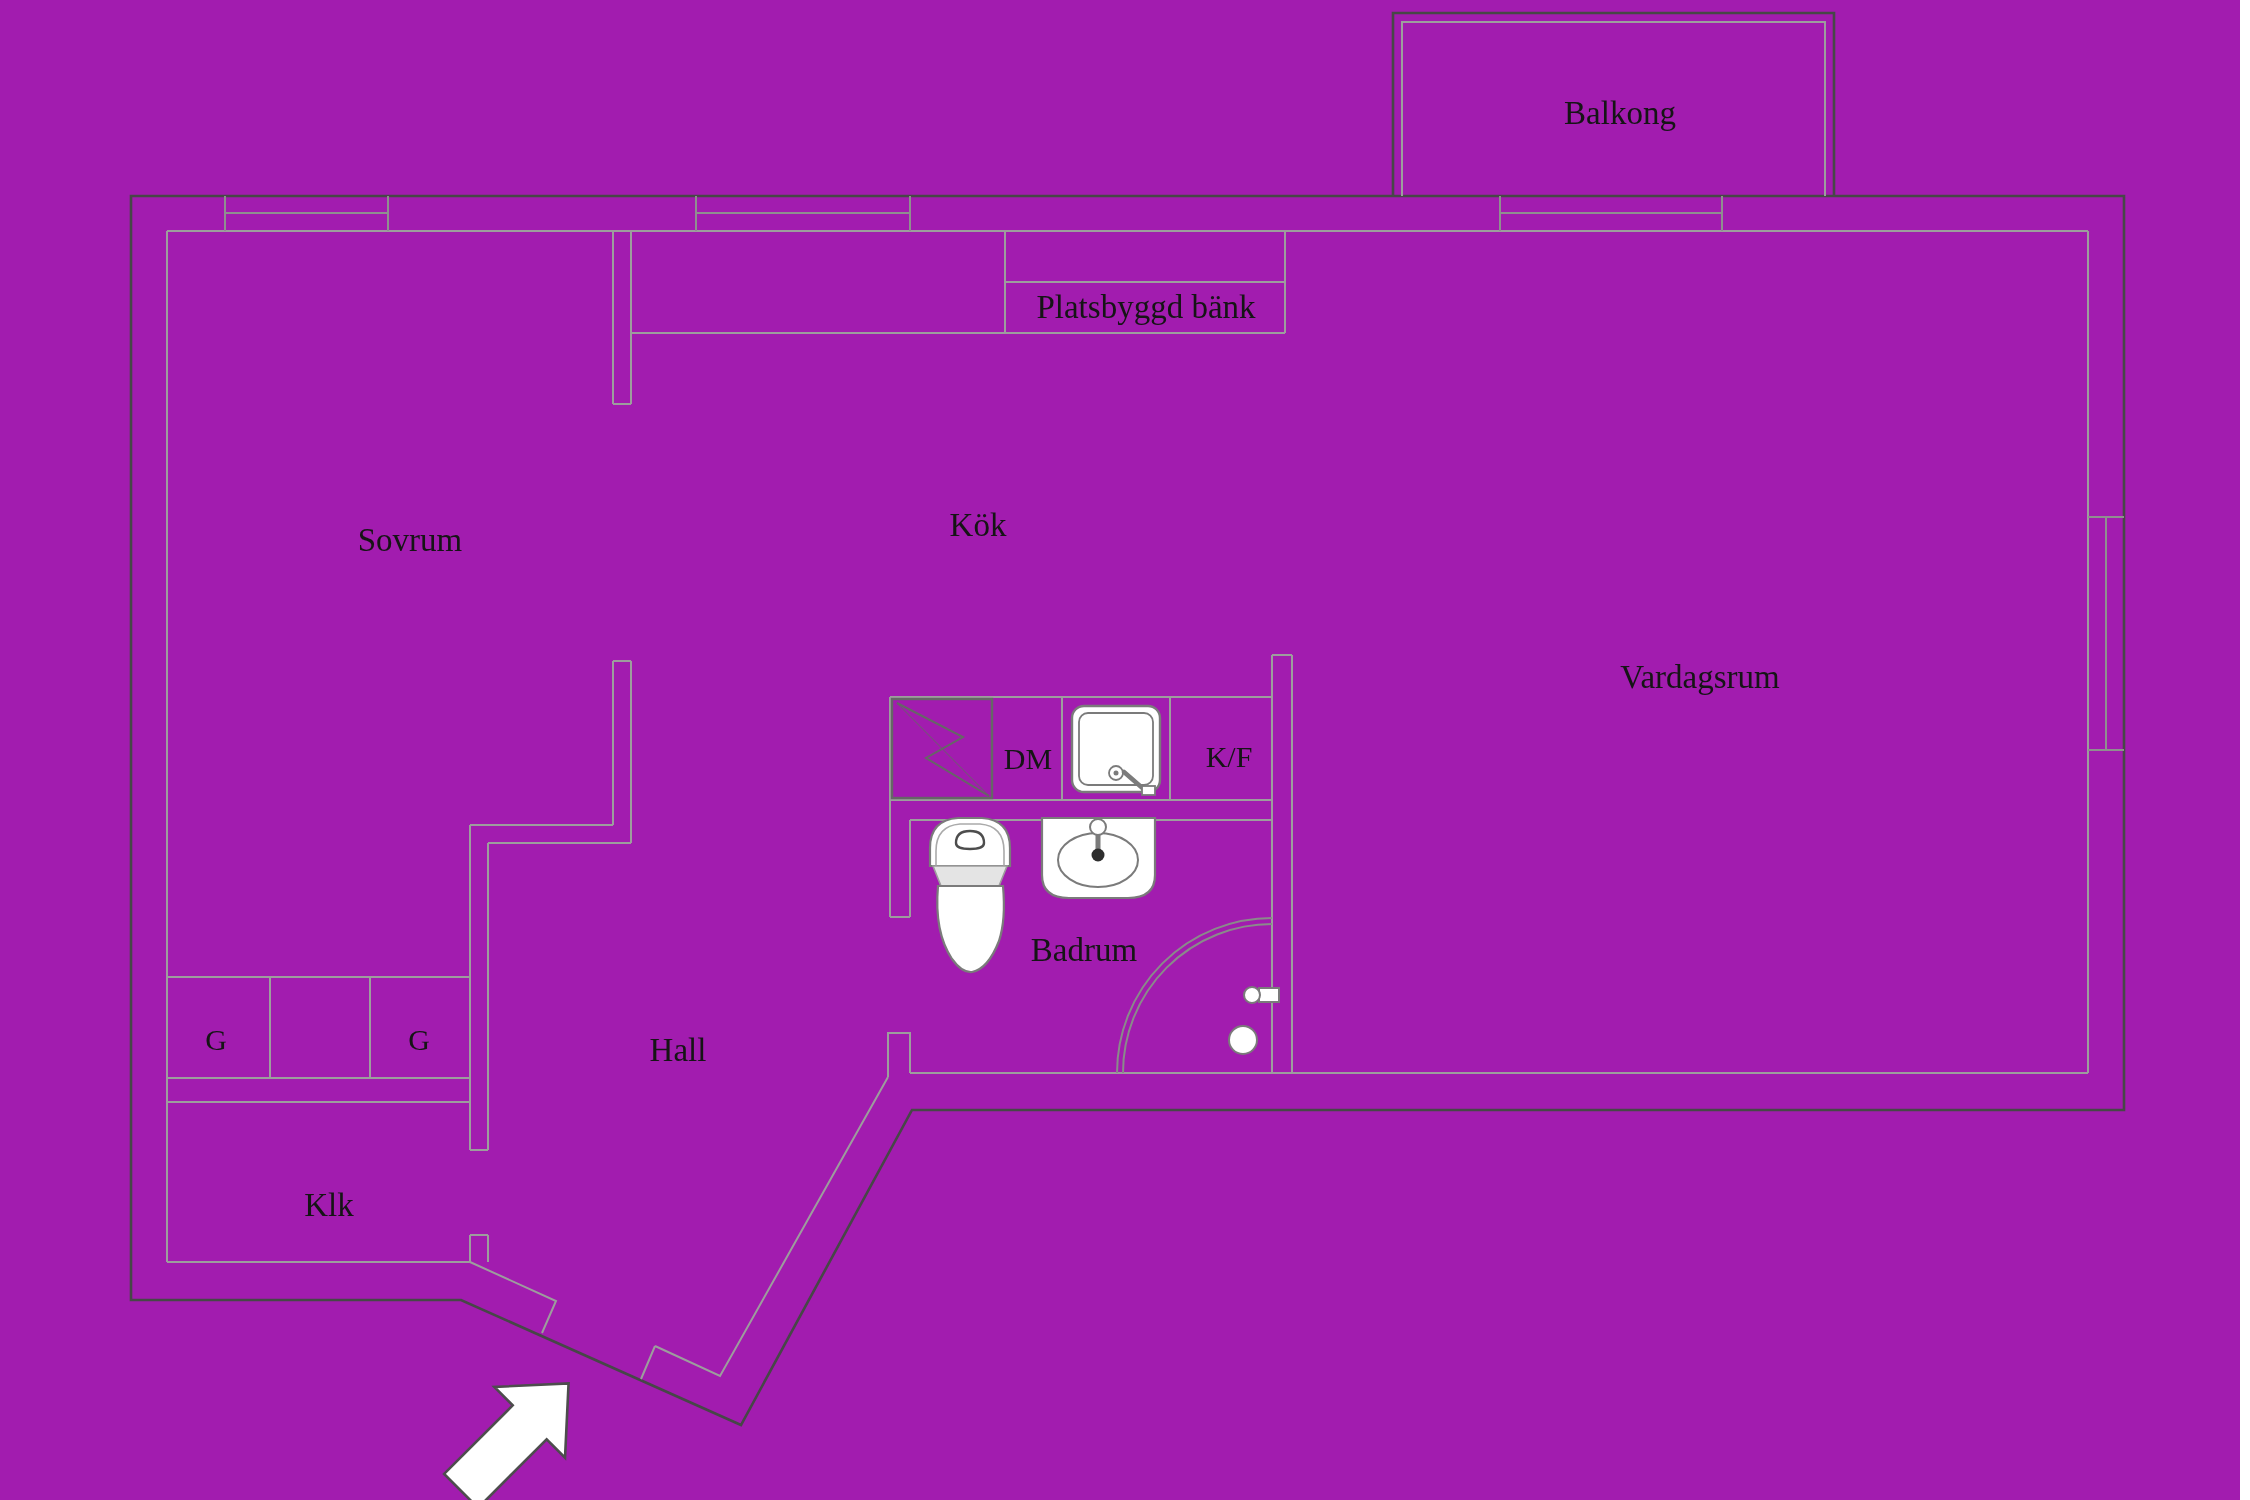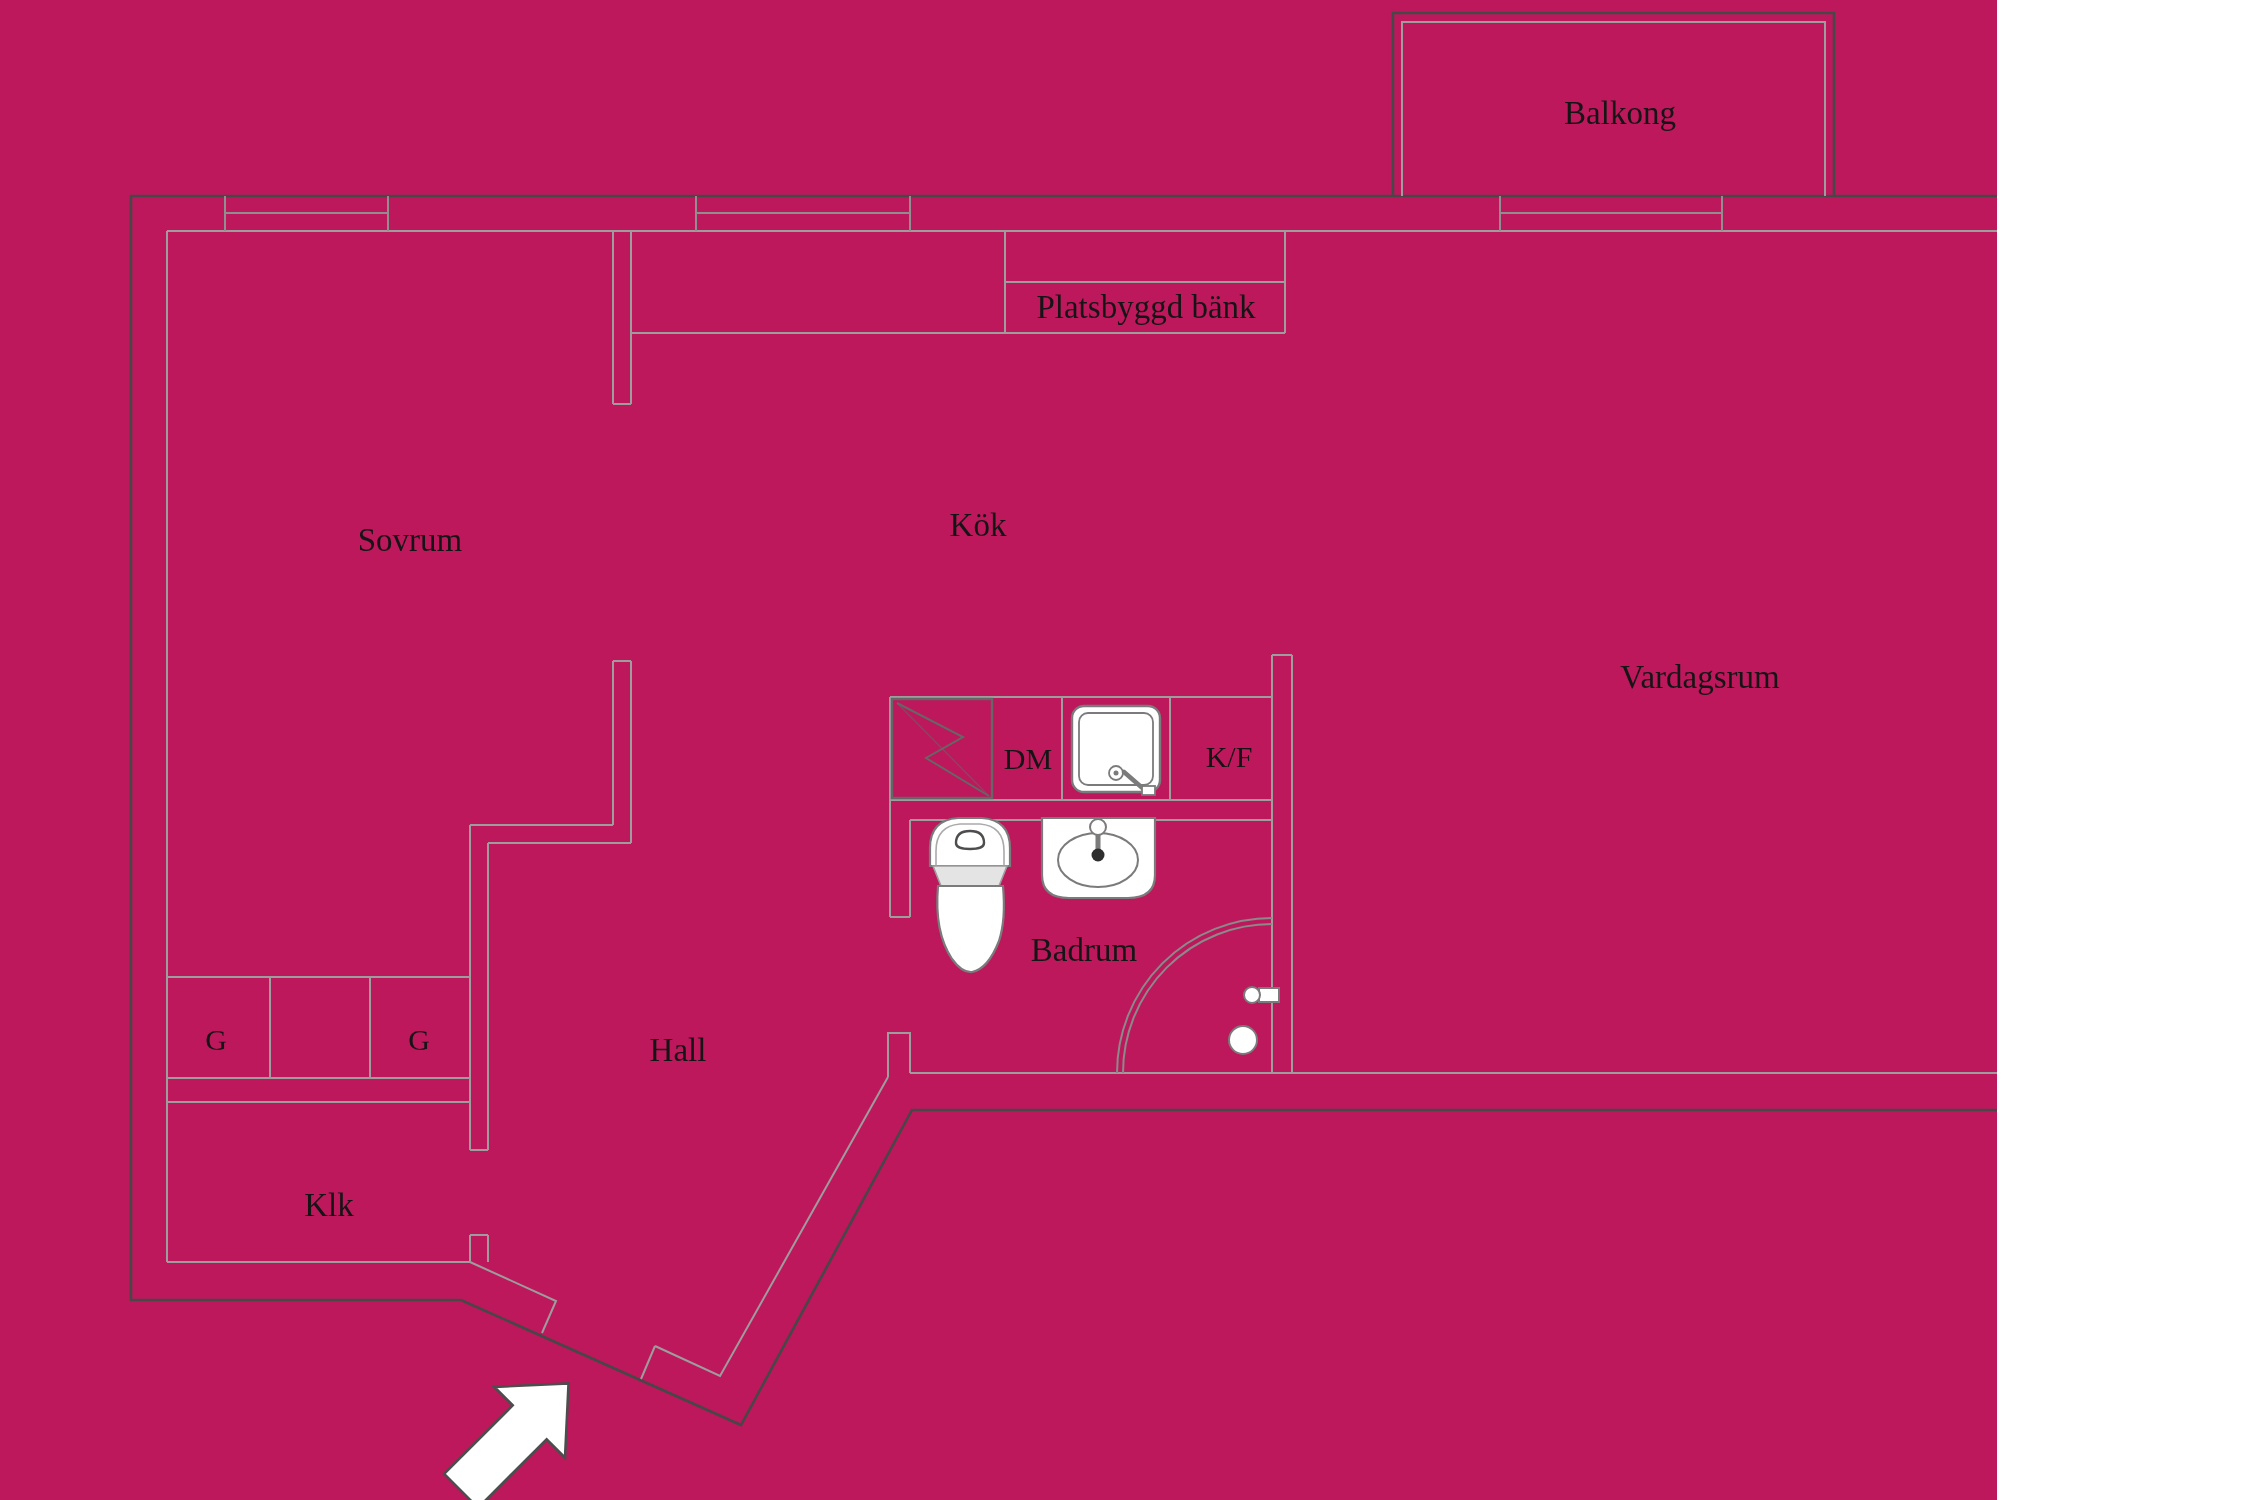--- a/index.html
+++ b/index.html
@@ -1,16 +1,16 @@
 <!DOCTYPE html>
 <html><head>
 <meta charset="utf-8">
 <style>
   html,body{margin:0;padding:0;background:#ffffff;}
-  .page{position:relative;width:1997px;height:1500px;background:#be185d;overflow:hidden;
+  .page{position:relative;width:2240px;height:1500px;background:#a21caf;overflow:hidden;
         font-family:"Liberation Serif","DejaVu Serif",serif;}
   svg{display:block}
   .room-label{font-family:"Liberation Serif","DejaVu Serif",serif;font-size:33px;fill:#151515;}
   .small-label{font-family:"Liberation Serif","DejaVu Serif",serif;font-size:30px;fill:#151515;}
 </style>
 </head>
 <body>
 
 <div class="page">
 <svg width="2250" height="1500" viewBox="0 0 2250 1500">

